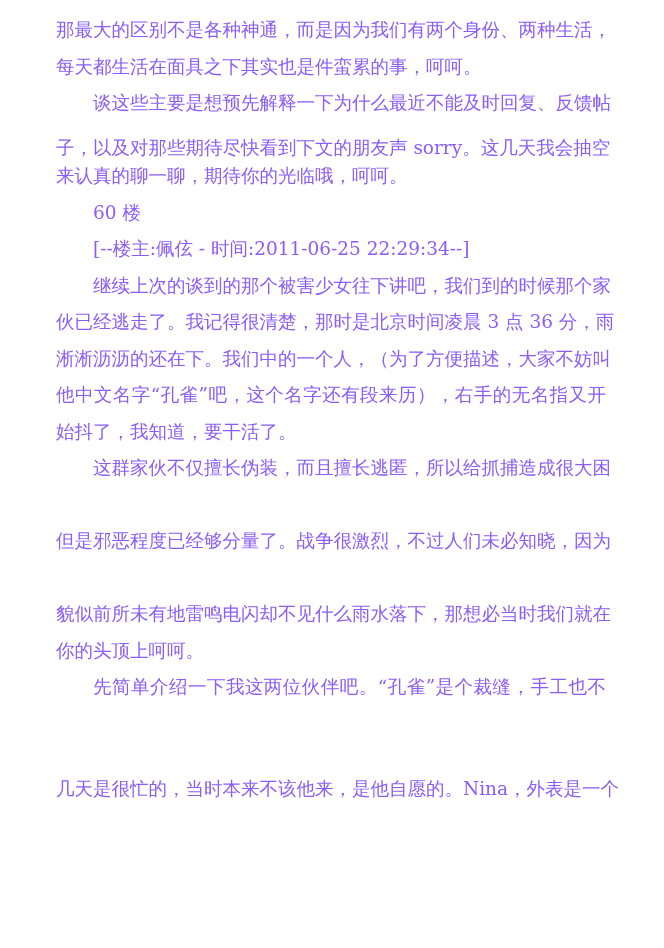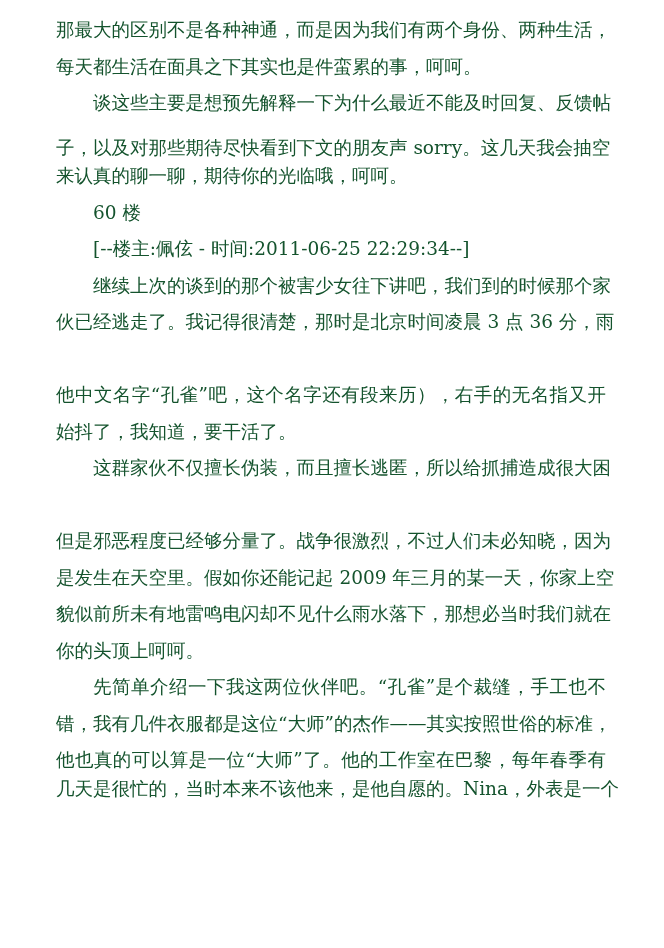--- a/index.html
+++ b/index.html
@@ -9,21 +9,21 @@
     background: #ffffff;
   }
   .line {
     position: absolute;
     left: 56px;
     width: 550px;
     height: 24px;
     font-family: "DejaVu Serif", "Liberation Serif", serif;
     font-size: 18.5px;
     line-height: 24px;
-    color: #14532d;
+    color: #8b5cf6;
     white-space: nowrap;
     text-align: justify;
     text-align-last: justify;
     letter-spacing: 0px;
   }
   .line.last { text-align-last: left; }
   .line.indent { left: 93px; width: 513px; }
 </style>
 </head>
 <body>
@@ -31,24 +31,22 @@
 <div class="page">
   <div class="line" style="top:18px">那最大的区别不是各种神通，而是因为我们有两个身份、两种生活，</div>
   <div class="line last" style="top:55px">每天都生活在面具之下其实也是件蛮累的事，呵呵。</div>
   <div class="line indent" style="top:91px">谈这些主要是想预先解释一下为什么最近不能及时回复、反馈帖</div>
   <div class="line" style="top:136px">子，以及对那些期待尽快看到下文的朋友声 sorry。这几天我会抽空</div>
   <div class="line last" style="top:164px">来认真的聊一聊，期待你的光临哦，呵呵。</div>
   <div class="line indent last" style="top:201px">60 楼</div>
   <div class="line indent last" style="top:237px">[--楼主:佩伭 - 时间:2011-06-25 22:29:34--]</div>
   <div class="line indent" style="top:274px">继续上次的谈到的那个被害少女往下讲吧，我们到的时候那个家</div>
   <div class="line" style="top:310px">伙已经逃走了。我记得很清楚，那时是北京时间凌晨 3 点 36 分，雨</div>
+  <div class="line" style="top:347px">淅淅沥沥的还在下。我们中的一个人，（为了方便描述，大家不妨叫</div>
   <div class="line" style="top:383px">他中文名字“孔雀”吧，这个名字还有段来历），右手的无名指又开</div>
   <div class="line last" style="top:420px">始抖了，我知道，要干活了。</div>
   <div class="line indent" style="top:456px">这群家伙不仅擅长伪装，而且擅长逃匿，所以给抓捕造成很大困</div>
   <div class="line" style="top:529px">但是邪恶程度已经够分量了。战争很激烈，不过人们未必知晓，因为</div>
-  <div class="line" style="top:566px">是发生在天空里。假如你还能记起 2009 年三月的某一天，你家上空</div>
   <div class="line" style="top:602px">貌似前所未有地雷鸣电闪却不见什么雨水落下，那想必当时我们就在</div>
   <div class="line last" style="top:639px">你的头顶上呵呵。</div>
   <div class="line indent" style="top:675px">先简单介绍一下我这两位伙伴吧。“孔雀”是个裁缝，手工也不</div>
-  <div class="line" style="top:712px">错，我有几件衣服都是这位“大师”的杰作——其实按照世俗的标准，</div>
-  <div class="line" style="top:748px">他也真的可以算是一位“大师”了。他的工作室在巴黎，每年春季有</div>
   <div class="line" style="top:777px">几天是很忙的，当时本来不该他来，是他自愿的。Nina，外表是一个</div>
 </div>
 
 </body></html>

